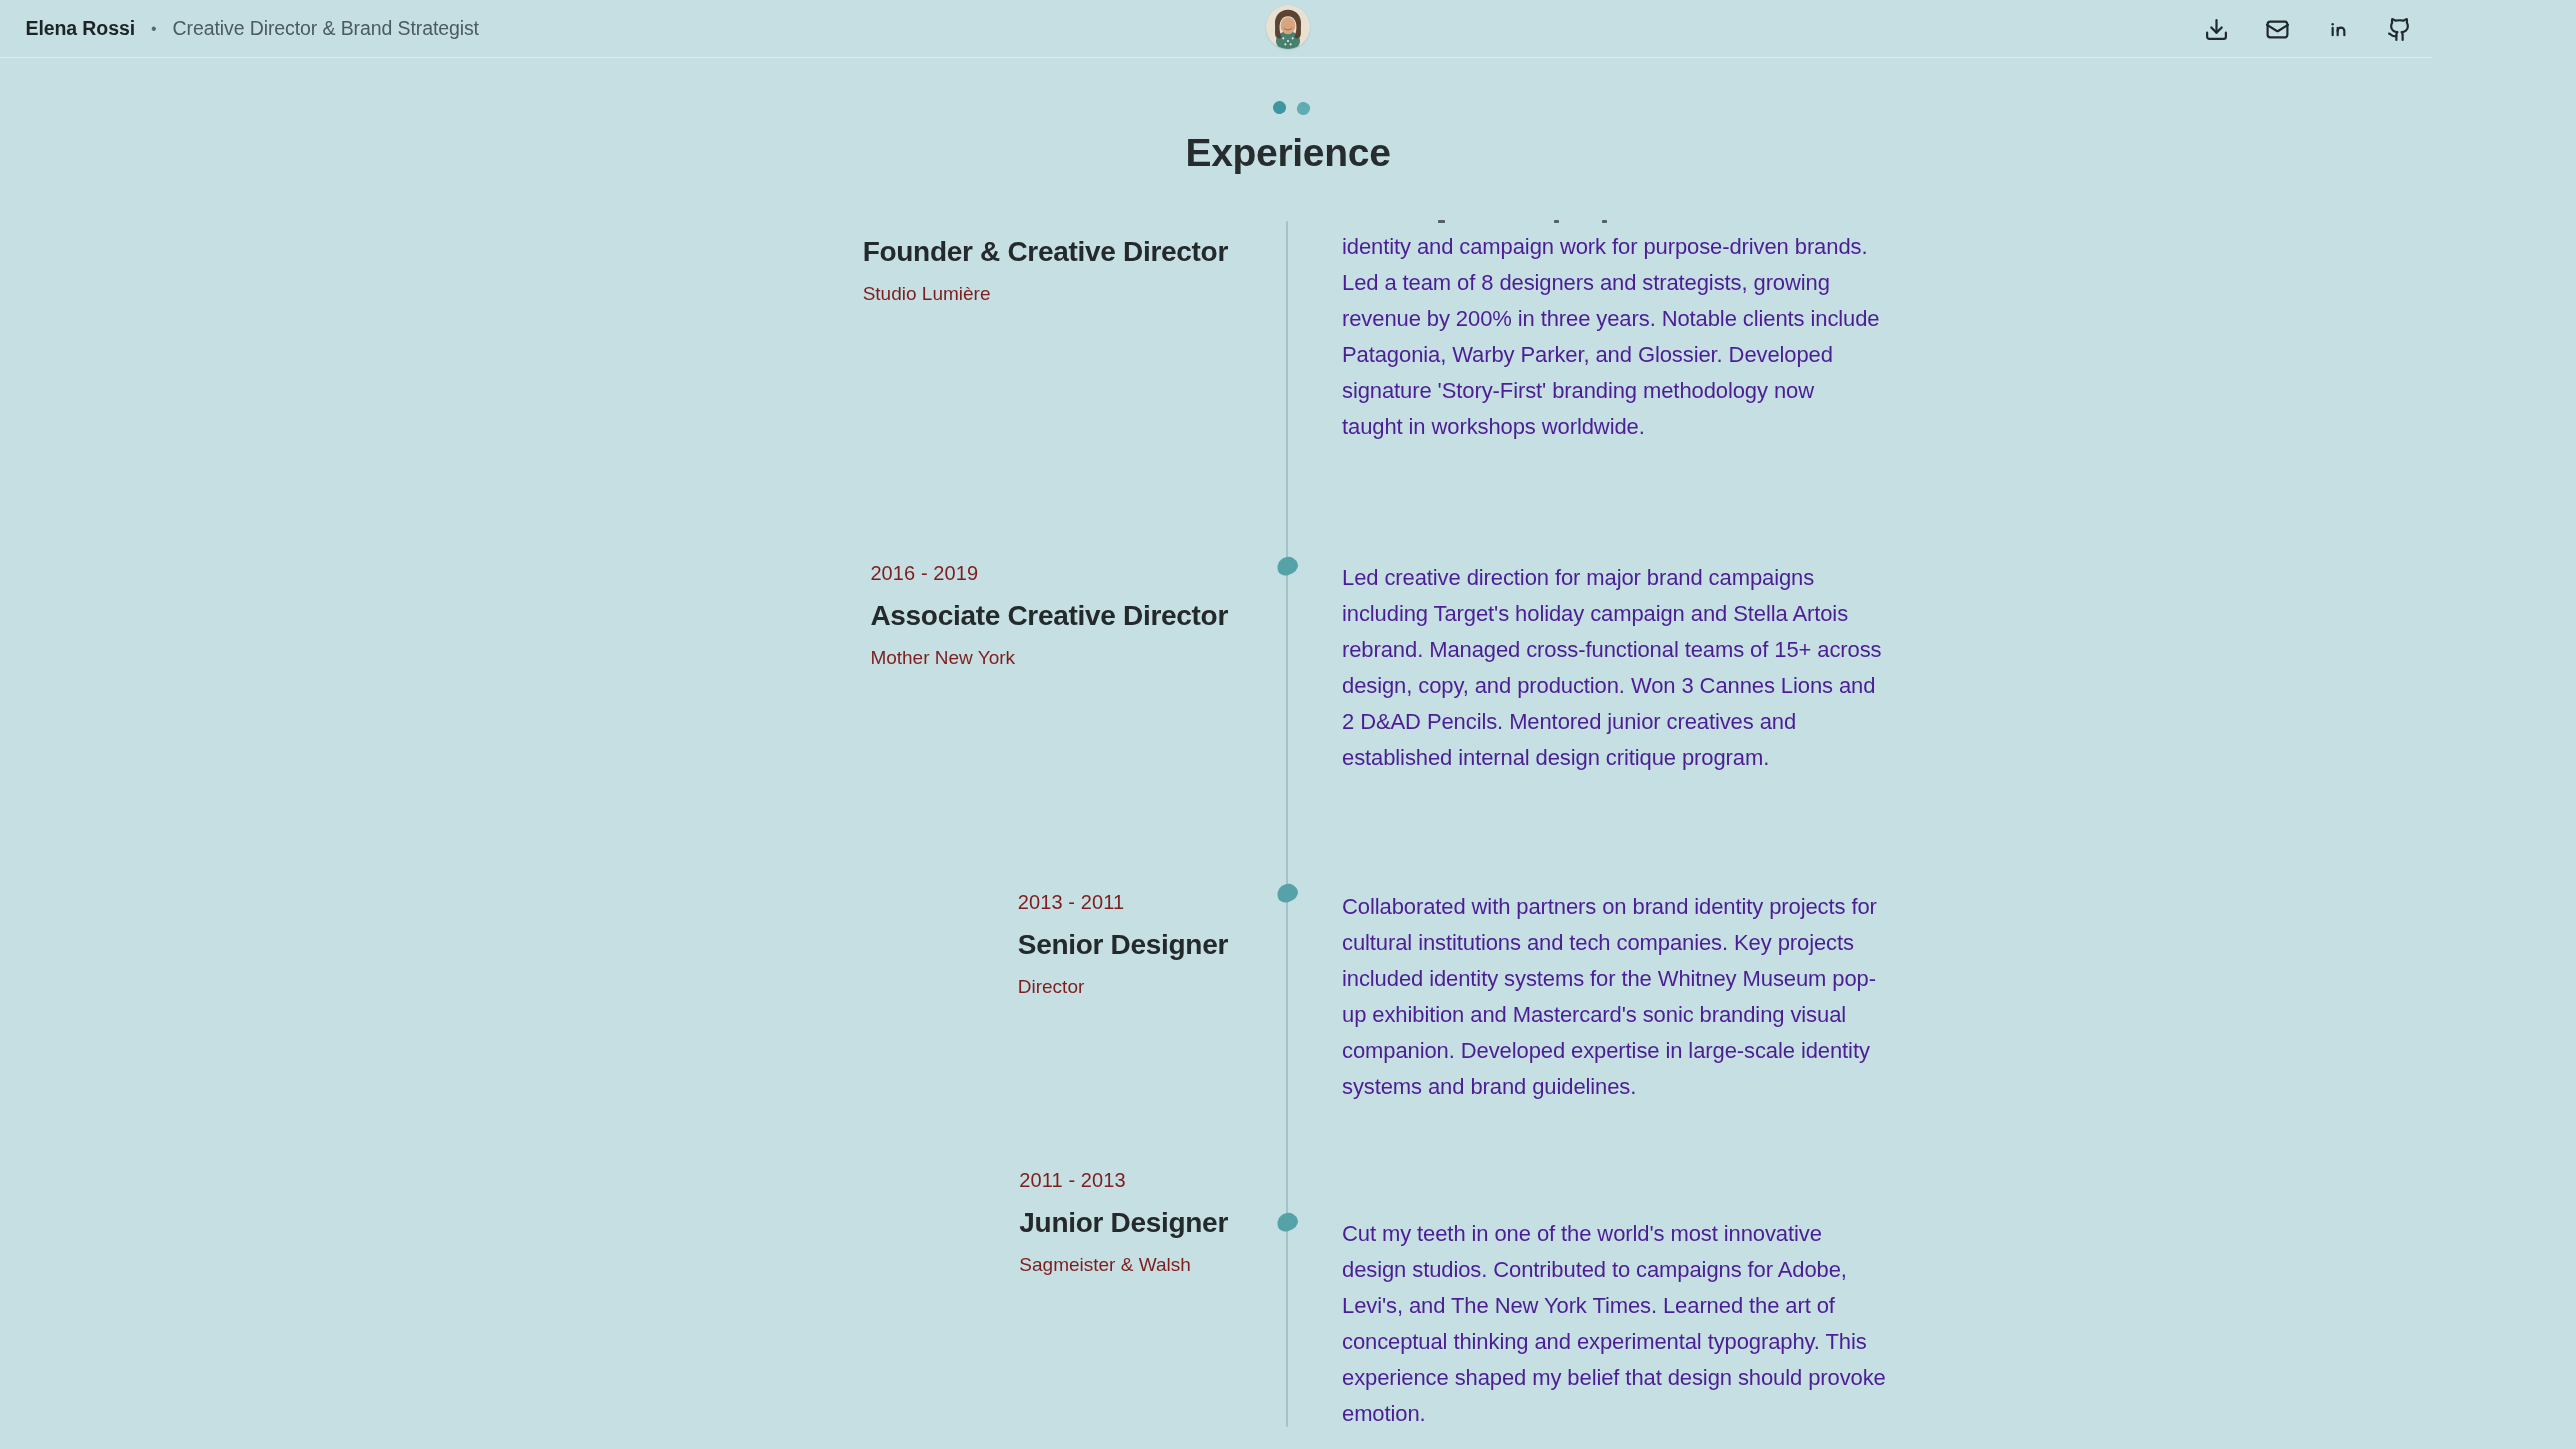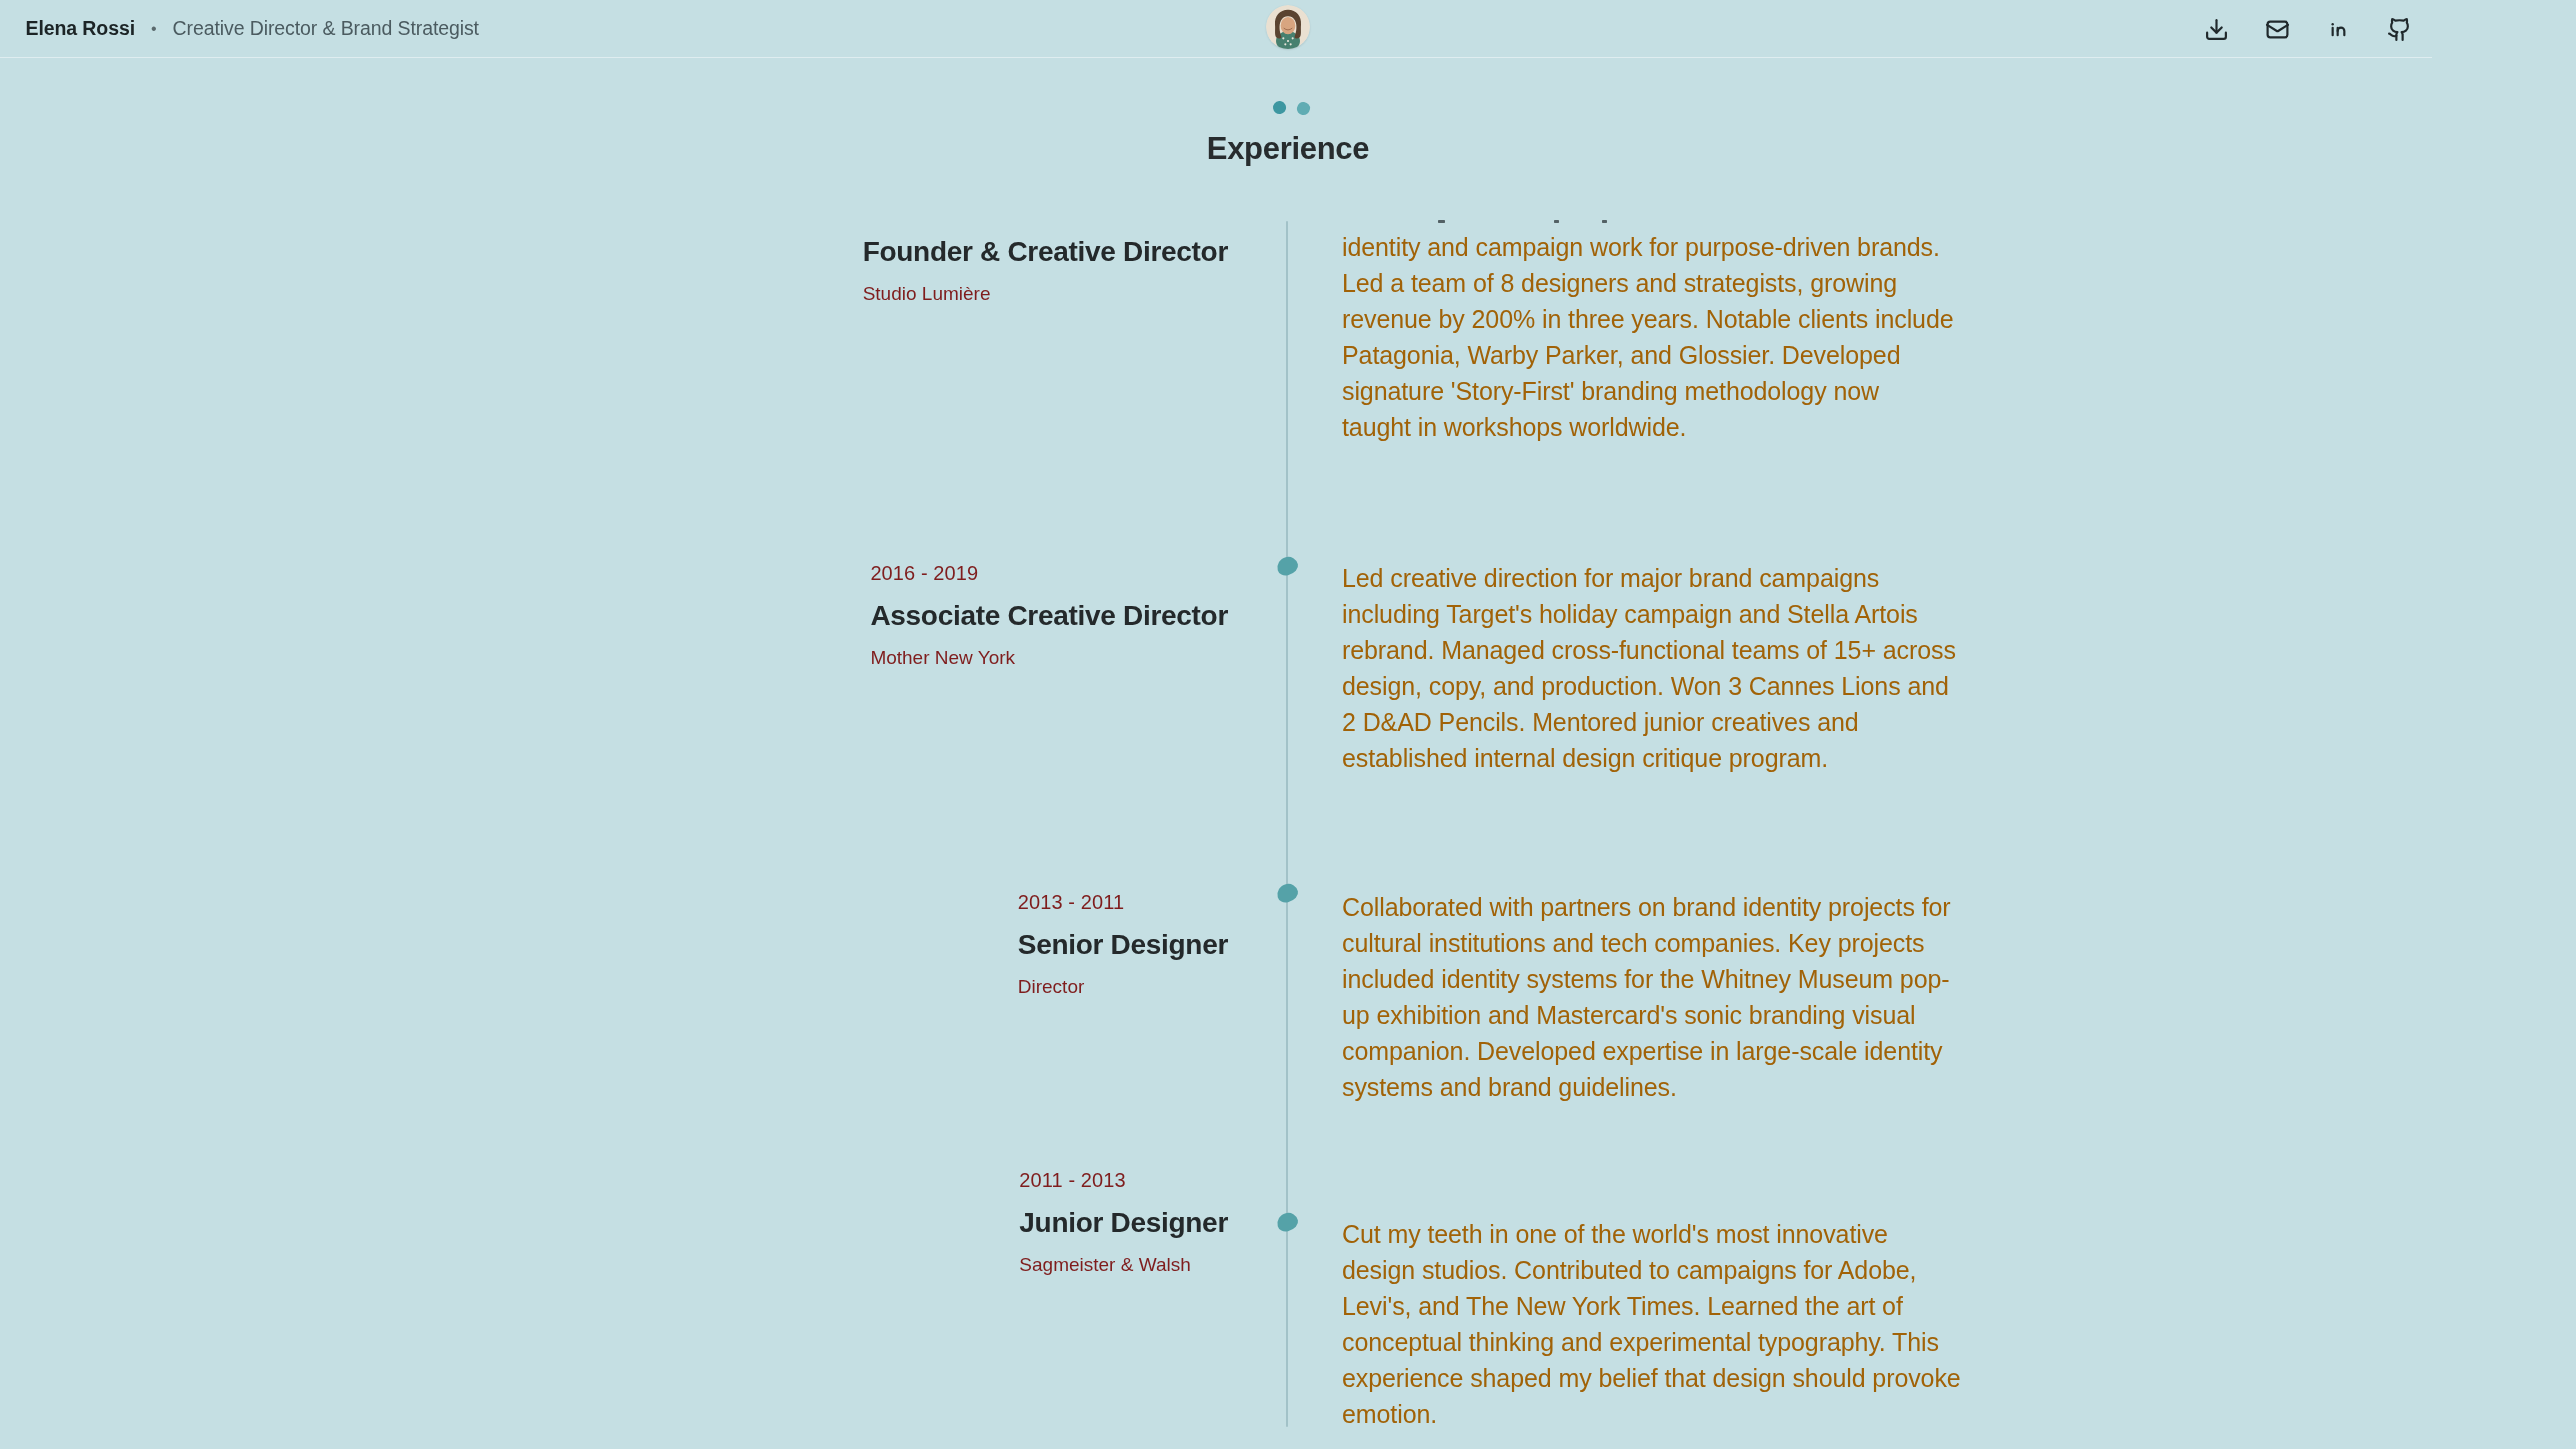--- a/index.html
+++ b/index.html
@@ -26,36 +26,36 @@
     position:absolute;right:20px;top:17px;display:flex;gap:36px;align-items:center;
     color:#20292c;
   }
   #hdr-icons svg{width:25px;height:25px;display:block;cursor:pointer;}
   
   .deco-dot{position:absolute;width:12.7px;height:12.7px;}
   #deco-dot-1{left:1273px;top:101px;background:#3d97a1;border-radius:55% 45% 50% 50% / 50% 55% 45% 50%;transform:rotate(-8deg);}
   #deco-dot-2{left:1297px;top:102px;background:#60acb3;border-radius:45% 55% 50% 50% / 55% 45% 55% 45%;transform:rotate(10deg);}
   #section-title{
     position:absolute;top:131px;left:0;width:2576px;margin:0;
-    text-align:center;font-size:31px;font-weight:700;color:#272c2e;letter-spacing:-0.3px;
+    text-align:center;font-size:39px;font-weight:700;color:#272c2e;letter-spacing:-0.3px;
   }
   
   #timeline{position:absolute;top:220px;left:0;right:0;bottom:0;overflow:hidden;}
   #tl-line{position:absolute;left:1286px;top:1.3px;width:2px;height:1206px;background:#a2c2c8;border-radius:1.3px;}
   .remnant{position:absolute;top:0;height:2.7px;background:#3e4b4f;opacity:0.85;border-radius:0.7px;}
   #remnant-1{left:1438px;width:7.4px;}
   #remnant-2{left:1554px;width:5.4px;}
   #remnant-3{left:1602px;width:5.4px;}
   .tl-left{position:absolute;right:1348px;}
   .tl-date{font-size:20px;line-height:24px;color:#7f1d1d;margin-bottom:16px;letter-spacing:0.1px;}
   .tl-title{font-size:28px;line-height:29.5px;font-weight:700;color:#24292b;letter-spacing:-0.3px;}
   .tl-company{font-size:19px;line-height:27px;color:#7f1d1d;margin-top:13.4px;}
   .tl-desc{
     position:absolute;left:1342px;width:637px;
-    font-size:25px;line-height:36px;color:#a16207;letter-spacing:-0.1px;
+    font-size:22px;line-height:36px;color:#4c1d95;letter-spacing:-0.1px;
     white-space:pre-line;
   }
   .tl-dot{
     position:absolute;left:1277px;width:21px;height:18px;background:#55a2a8;
     border-radius:52% 48% 58% 42% / 60% 55% 45% 40%;transform:rotate(-14deg);
   }
   
   #e1-left{top:17px;}   #e1-desc{top:9.4px;}
   #e2-left{top:341px;}  #e2-desc{top:340px;}  #e2-dot{top:337px;}
   #e3-left{top:670px;}  #e3-desc{top:669px;}  #e3-dot{top:664px;}

